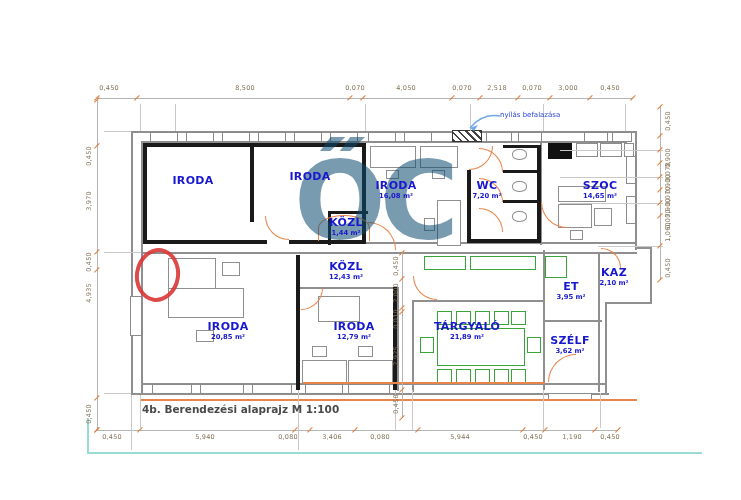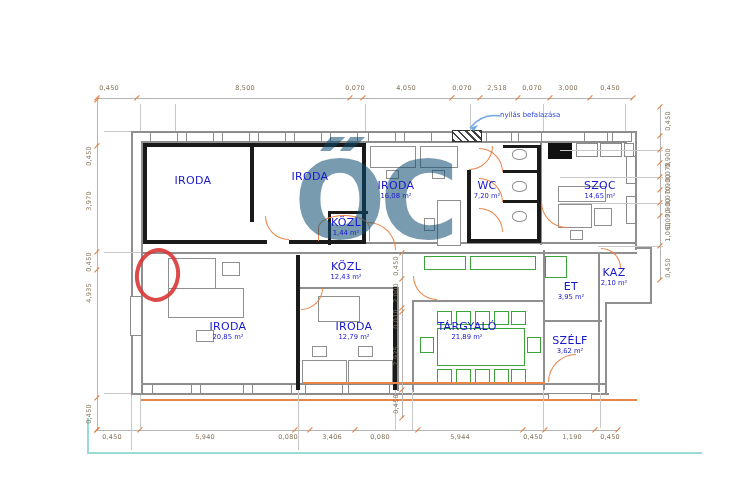--- a/index.html
+++ b/index.html
@@ -23,21 +23,21 @@
   .q-bl{border-bottom-width:1.4px;border-left-width:1.4px;border-bottom-left-radius:100%;}
   .q-br{border-bottom-width:1.4px;border-right-width:1.4px;border-bottom-right-radius:100%;}
   .q-top{border-top-width:1.4px;border-left-width:1.4px;border-right-width:1.4px;
          border-top-left-radius:100% 100%;border-top-right-radius:100% 100%;}
   .dim{position:absolute;font-size:6.5px;color:#837257;transform:translate(-50%,-50%);
        white-space:nowrap;letter-spacing:.2px;}
   .dimv{transform:translate(-50%,-50%) rotate(-90deg);}
   .tick{position:absolute;width:7px;height:1.3px;background:#e07b39;
         transform:translate(-50%,-50%) rotate(-45deg);}
   .room-label{position:absolute;transform:translate(-50%,-50%);text-align:center;
-        color:#1818cf;font-weight:normal;line-height:1.15;z-index:7;white-space:nowrap;}
+        color:#1818cf;font-weight:bold;line-height:1.15;z-index:7;white-space:nowrap;}
   .room-name{font-size:11px;letter-spacing:.3px;display:block;}
   .room-area{font-size:6.8px;display:block;}
   #watermark{position:absolute;left:280px;top:150px;width:220px;color:#c3c3c3;opacity:.55;
         z-index:5;pointer-events:none;text-align:left;}
   #wm-mono{font-size:108px;font-weight:bold;line-height:.95;letter-spacing:-6px;color:#0c4a6e;margin-left:14px;}
   .wm-line{font-size:26px;font-weight:bold;letter-spacing:3px;color:#bdbdbd;line-height:1.12;}
   #plan-title{position:absolute;left:142px;top:403px;font-size:10.5px;font-weight:bold;
         color:#4a4a4a;z-index:8;}
   #masonry-note{position:absolute;left:500px;top:111px;font-size:7px;color:#2a46d4;z-index:8;}
   #red-mark{position:absolute;left:135px;top:248px;width:37px;height:46px;border:4px solid #d93636;
@@ -333,13 +333,14 @@
     </div>
 
   <div id="red-mark"></div>
 
   <div id="masonry-note">nyílás befalazása</div>
   <svg class="abs" style="left:458px;top:112px;z-index:8;" width="44" height="26" viewBox="0 0 44 26">
     <path d="M42,4 C30,2 20,6 12,16" fill="none" stroke="#6fa8e8" stroke-width="1.4"></path>
     <path d="M12,16 l8,-3 -4,6 z" fill="#6fa8e8"></path>
   </svg>
 
+  <div id="plan-title">4b. Berendezési alaprajz M 1:100</div>
 </div>
 
 </body></html>

